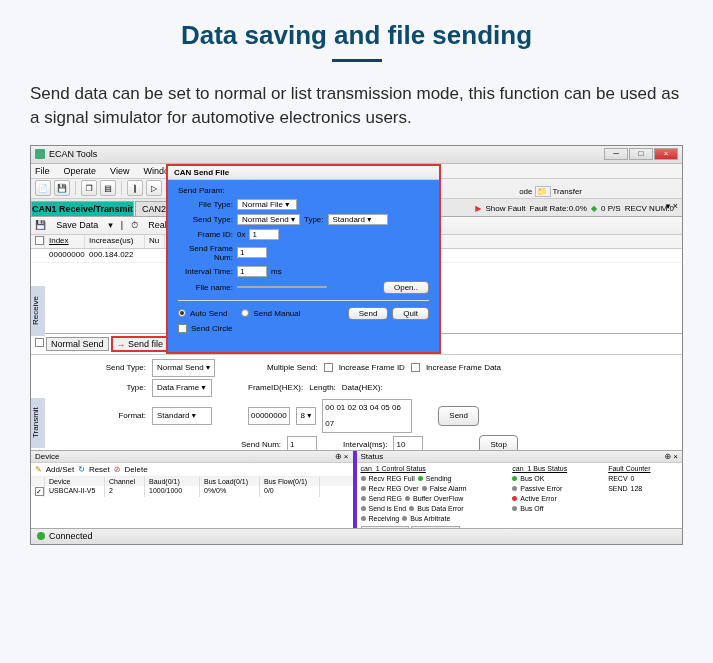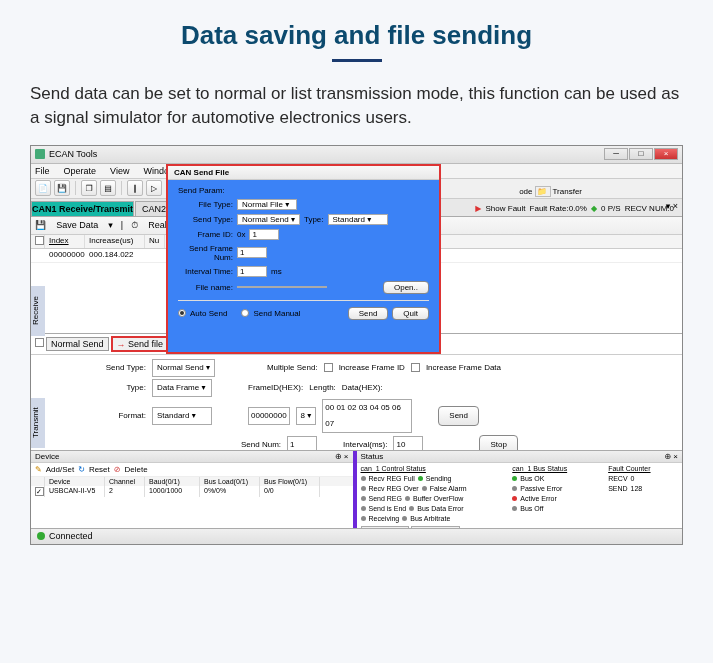--- a/index.html
+++ b/index.html
@@ -241,20 +241,24 @@
       </div>
       <div style="border-top:1px solid #ddd;margin:6px 0;"></div>
       <div class="dlg-row">
         <span class="radio checked"></span>
         <span>Auto Send</span>
         <span class="radio" style="margin-left:10px;"></span>
         <span>Send Manual</span>
         <span class="btn" style="margin-left:auto;">Send</span>
         <span class="btn">Quit</span>
       </div>
+      <div class="dlg-row">
+        <span class="checkbox"></span>
+        <span>Send Circle</span>
+      </div>
     </div>
   </div>
 
   <div class="device-panel">
     <div class="device-left">
       <div class="device-header">
         <span>Device</span>
         <span>⊕ ×</span>
       </div>
       <div class="device-tools">

